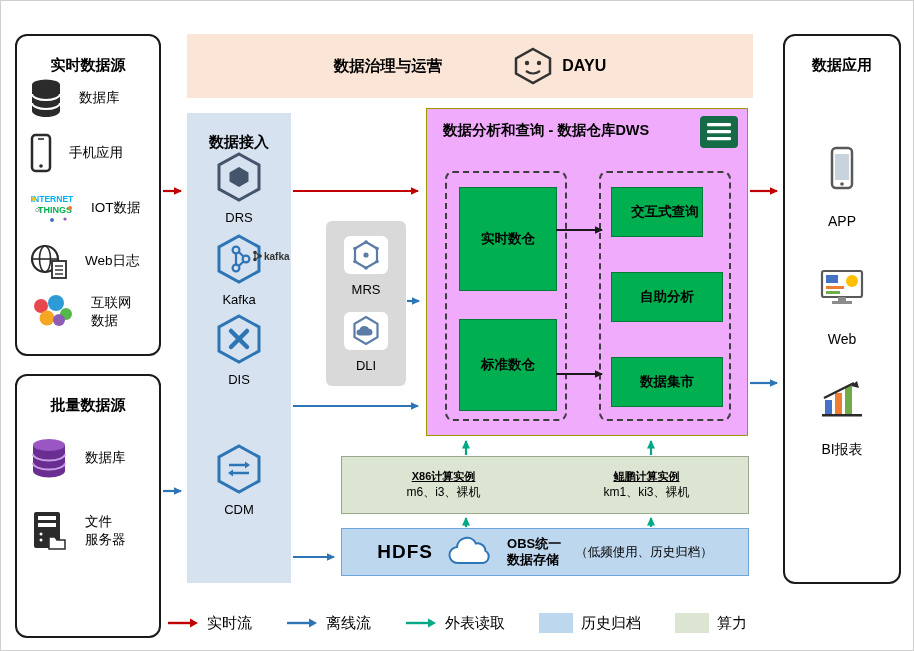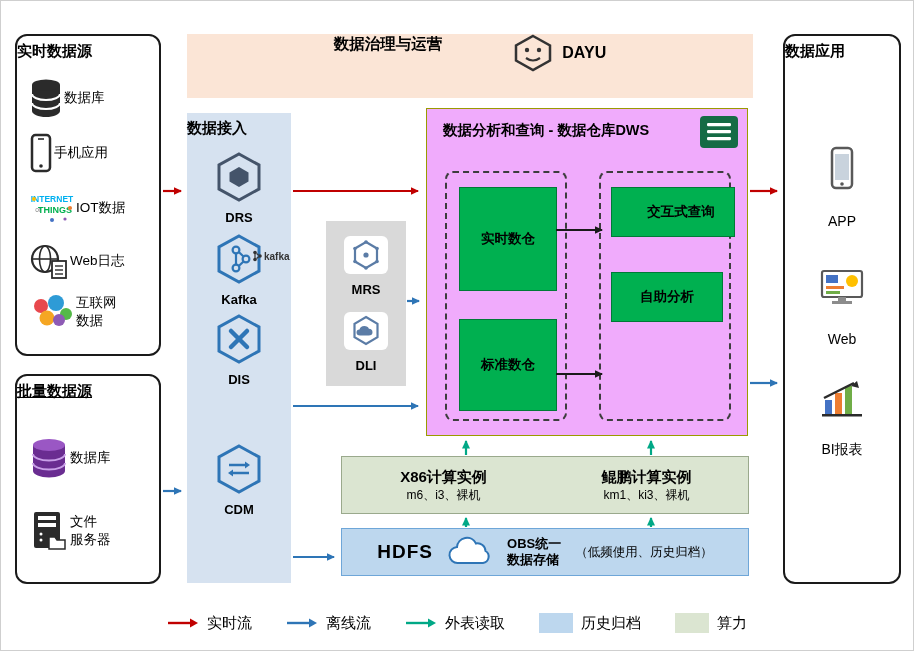--- a/index.html
+++ b/index.html
@@ -1,43 +1,43 @@
 <!DOCTYPE html>
 <html><head>
 <meta charset="utf-8">
 <style>
   * { box-sizing: border-box; margin: 0; padding: 0; }
   body { background: #fff; font-family: "Liberation Sans", "DejaVu Sans", sans-serif; color: #000; }
   #canvas { position: relative; width: 914px; height: 651px; background: #fff; border: 1px solid #cfcfcf; overflow: hidden; }
   .abs { position: absolute; }
 
   .src-box { border: 2px solid #1a1a1a; border-radius: 12px; background: #fff; }
-  .box-title { font-weight: bold; font-size: 15px; text-align: left; padding-top: 6px; }
-  .src-item { position: absolute; left: 12px; right: 11px; height: 44px; display: flex; align-items: center; gap: 1px; }
+  .box-title { font-weight: bold; font-size: 15px; text-align: center; padding-top: 20px; }
+  .src-item { position: absolute; left: 12px; right: 11px; height: 44px; display: flex; align-items: center; gap: 16px; }
   .src-item .lbl { font-size: 13.5px; line-height: 1.3; white-space: pre-line; font-weight: normal; }
 
-  .gov-bar { left: 186px; top: 33px; width: 566px; height: 64px; background: #fbe5d6; display: flex; align-items: flex-start; justify-content: center; gap: 70px; }
+  .gov-bar { left: 186px; top: 33px; width: 566px; height: 64px; background: #fbe5d6; display: flex; align-items: center; justify-content: center; gap: 70px; }
   .gov-title { font-weight: bold; font-size: 15.5px; }
   .dayu-group { display: flex; align-items: center; gap: 8px; font-weight: bold; font-size: 16px; }
 
   .ingest-col { left: 186px; top: 112px; width: 104px; height: 470px; background: #d6e2f0; }
   .svc { position: absolute; width: 100%; text-align: center; }
-  .svc .slabel { font-weight: bold; font-size: 13px; margin-top: 3px; }
+  .svc .slabel { font-weight: normal; font-size: 13px; margin-top: 3px; }
   .svc svg { display: inline-block; }
 
-  .proc-box { left: 325px; top: 220px; width: 80px; height: 165px; background: #d9d9d9; }
+  .proc-box { left: 325px; top: 220px; width: 80px; height: 165px; background: #d9d9d9; border-radius: 6px; }
 
   .dws-box { left: 425px; top: 107px; width: 322px; height: 328px; background: #f0abfc; border: 1px solid #9a9a00; }
   .dws-title { position: absolute; top: 12px; left: 16px; font-weight: bold; font-size: 14.5px; }
   .dashed { position: absolute; border: 2px dashed #3d3d3d; border-radius: 8px; }
   .green-box { position: absolute; background: #00b050; border: 1px solid #007a37; display: flex; align-items: center; justify-content: center; font-weight: bold; font-size: 13.5px; color: #000; }
 
   .compute-box { left: 340px; top: 455px; width: 408px; height: 58px; background: #dbe5d1; border: 1px solid #9aa98c; display: flex; }
   .compute-half { flex: 1; display: flex; flex-direction: column; align-items: center; justify-content: center; line-height: 1.35; }
-  .compute-half .ct { font-weight: bold; font-size: 15px; }
+  .compute-half .ct { font-weight: bold; font-size: 11px; text-decoration: underline; }
   .compute-half .cs { font-size: 12px; }
 
   .hdfs-box { left: 340px; top: 527px; width: 408px; height: 48px; background: #bdd7ee; border: 1px solid #6ea6d8; display: flex; align-items: center; justify-content: center; gap: 14px; }
   .hdfs-label { font-weight: bold; font-size: 19px; letter-spacing: 1px; }
   .obs-title { font-weight: bold; font-size: 13px; white-space: pre-line; text-align: left; line-height: 1.25; }
   .obs-note { font-size: 12.5px; }
 
   .apps-box { left: 782px; top: 33px; width: 118px; height: 550px; }
   .app-item { position: absolute; width: 100%; text-align: center; }
   .app-item .albl { font-size: 14px; margin-top: 19px; }
@@ -104,21 +104,21 @@
         <circle cx="27" cy="9" r="8" fill="#2e9bd6"></circle>
         <circle cx="37" cy="20" r="6" fill="#54b948"></circle>
         <circle cx="18" cy="24" r="7.5" fill="#f5a623"></circle>
         <circle cx="30" cy="26" r="6" fill="#8e5bb5"></circle>
       </svg>
       <span class="lbl">互联网
 数据</span>
     </div>
   </div>
 
-  <div class="abs src-box" style="left:14px; top:373px; width:146px; height:210px;text-decoration:underline;">
+  <div class="abs src-box" style="left:14px; top:373px; width:146px; height:264px;">
     <div class="box-title">批量数据源</div>
     <div class="src-item" style="top:60px;">
       <svg width="40" height="42" viewBox="0 0 40 42">
         <path d="M4 8 v26 c0 3.5 7.2 6.5 16 6.5 s16-3 16-6.5 V8" fill="#6a2d91"></path>
         <ellipse cx="20" cy="8" rx="16" ry="6" fill="#9a57c4"></ellipse>
         <path d="M4 17 c0 3.5 7.2 6.5 16 6.5 s16-3 16-6.5" fill="none" stroke="#c9a0e8" stroke-width="2"></path>
         <path d="M4 26 c0 3.5 7.2 6.5 16 6.5 s16-3 16-6.5" fill="none" stroke="#c9a0e8" stroke-width="2"></path>
       </svg>
       <span class="lbl">数据库</span>
     </div>
@@ -234,25 +234,28 @@
     </svg>
     <div class="dashed" style="left:18px; top:62px; width:122px; height:250px;">
       <div class="green-box" style="left:12px; top:14px; width:98px; height:104px;text-align:center;">
         <span>实时数仓</span>
       </div>
       <div class="green-box" style="left:12px; top:146px; width:98px; height:92px;">
         <span>标准数仓</span>
       </div>
     </div>
     <div class="dashed" style="left:172px; top:62px; width:132px; height:250px;">
-      <div class="green-box" style="left:10px; top:14px; width:124px; height:50px;padding-left:16px;">
+      <div class="green-box" style="left:10px; top:14px; width:92px; height:50px;padding-left:16px;">
         <span>交互式查询</span>
       </div>
       <div class="green-box" style="left:10px; top:99px; width:112px; height:50px;">
         <span>自助分析</span>
+      </div>
+      <div class="green-box" style="left:10px; top:184px; width:112px; height:50px;">
+        <span>数据集市</span>
       </div>
     </div>
   </div>
 
   <div class="abs compute-box">
     <div class="compute-half">
       <div class="ct">X86计算实例</div>
       <div class="cs">m6、i3、裸机</div>
     </div>
     <div class="compute-half">

